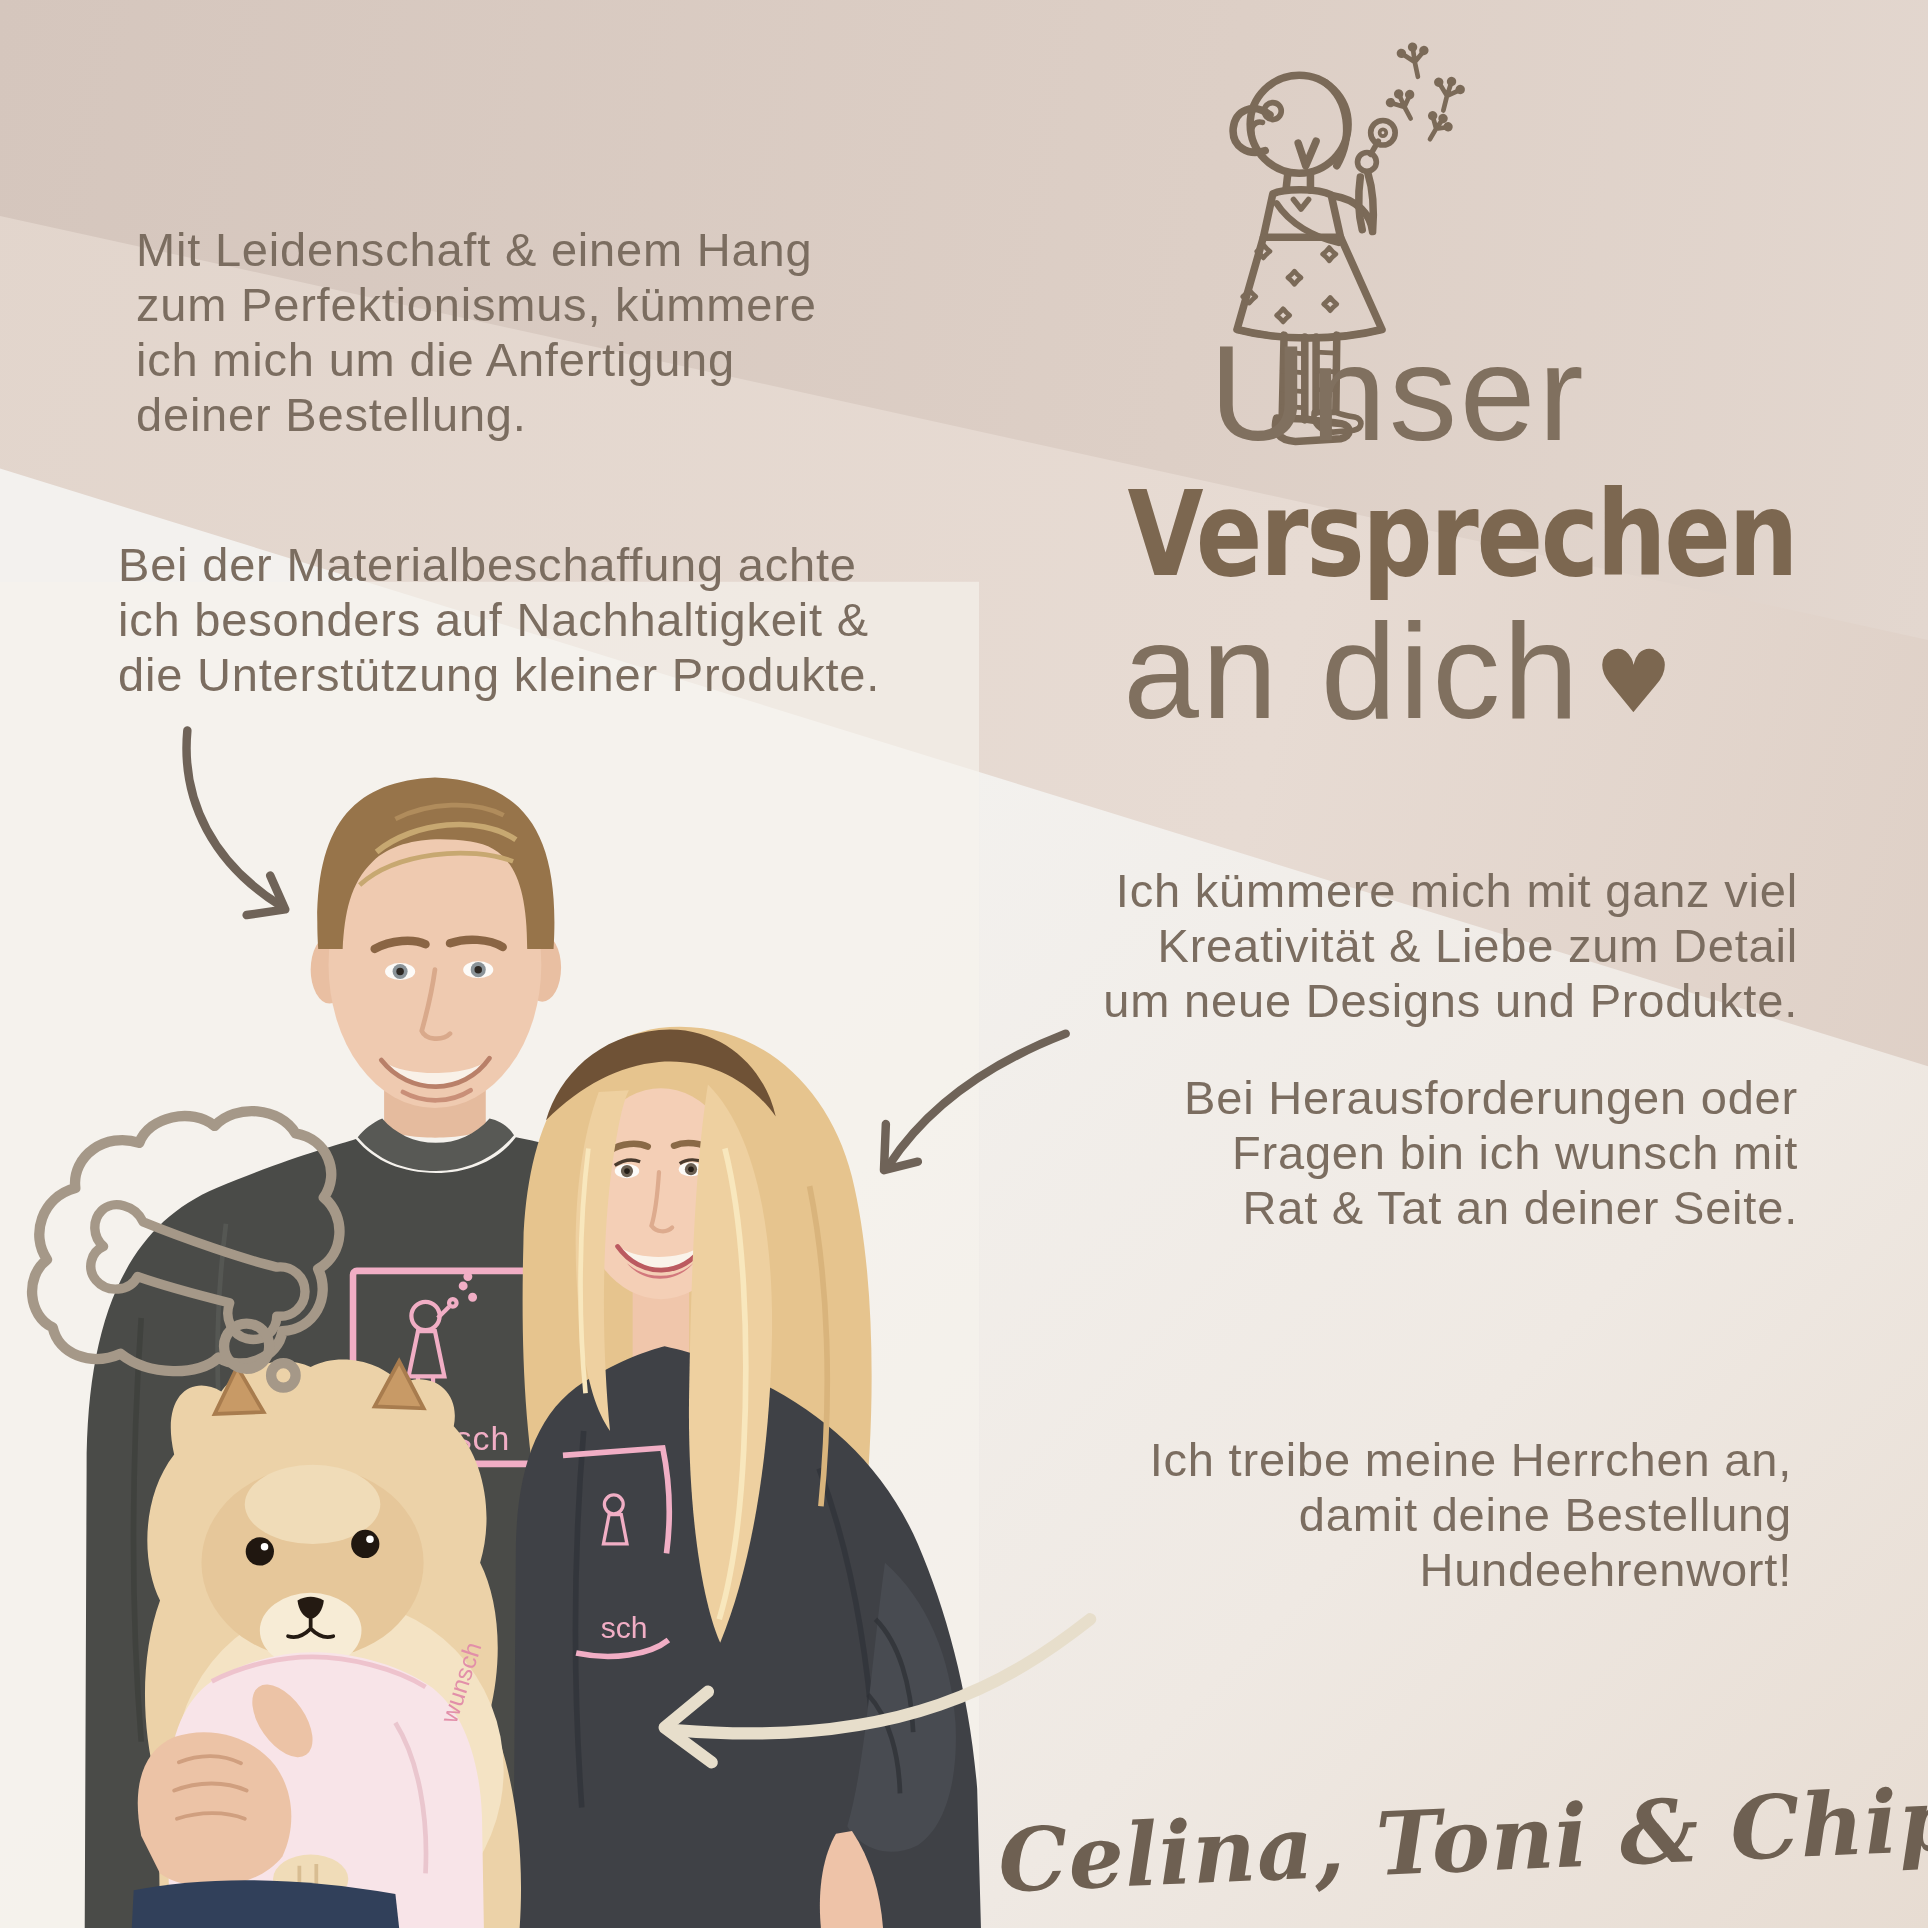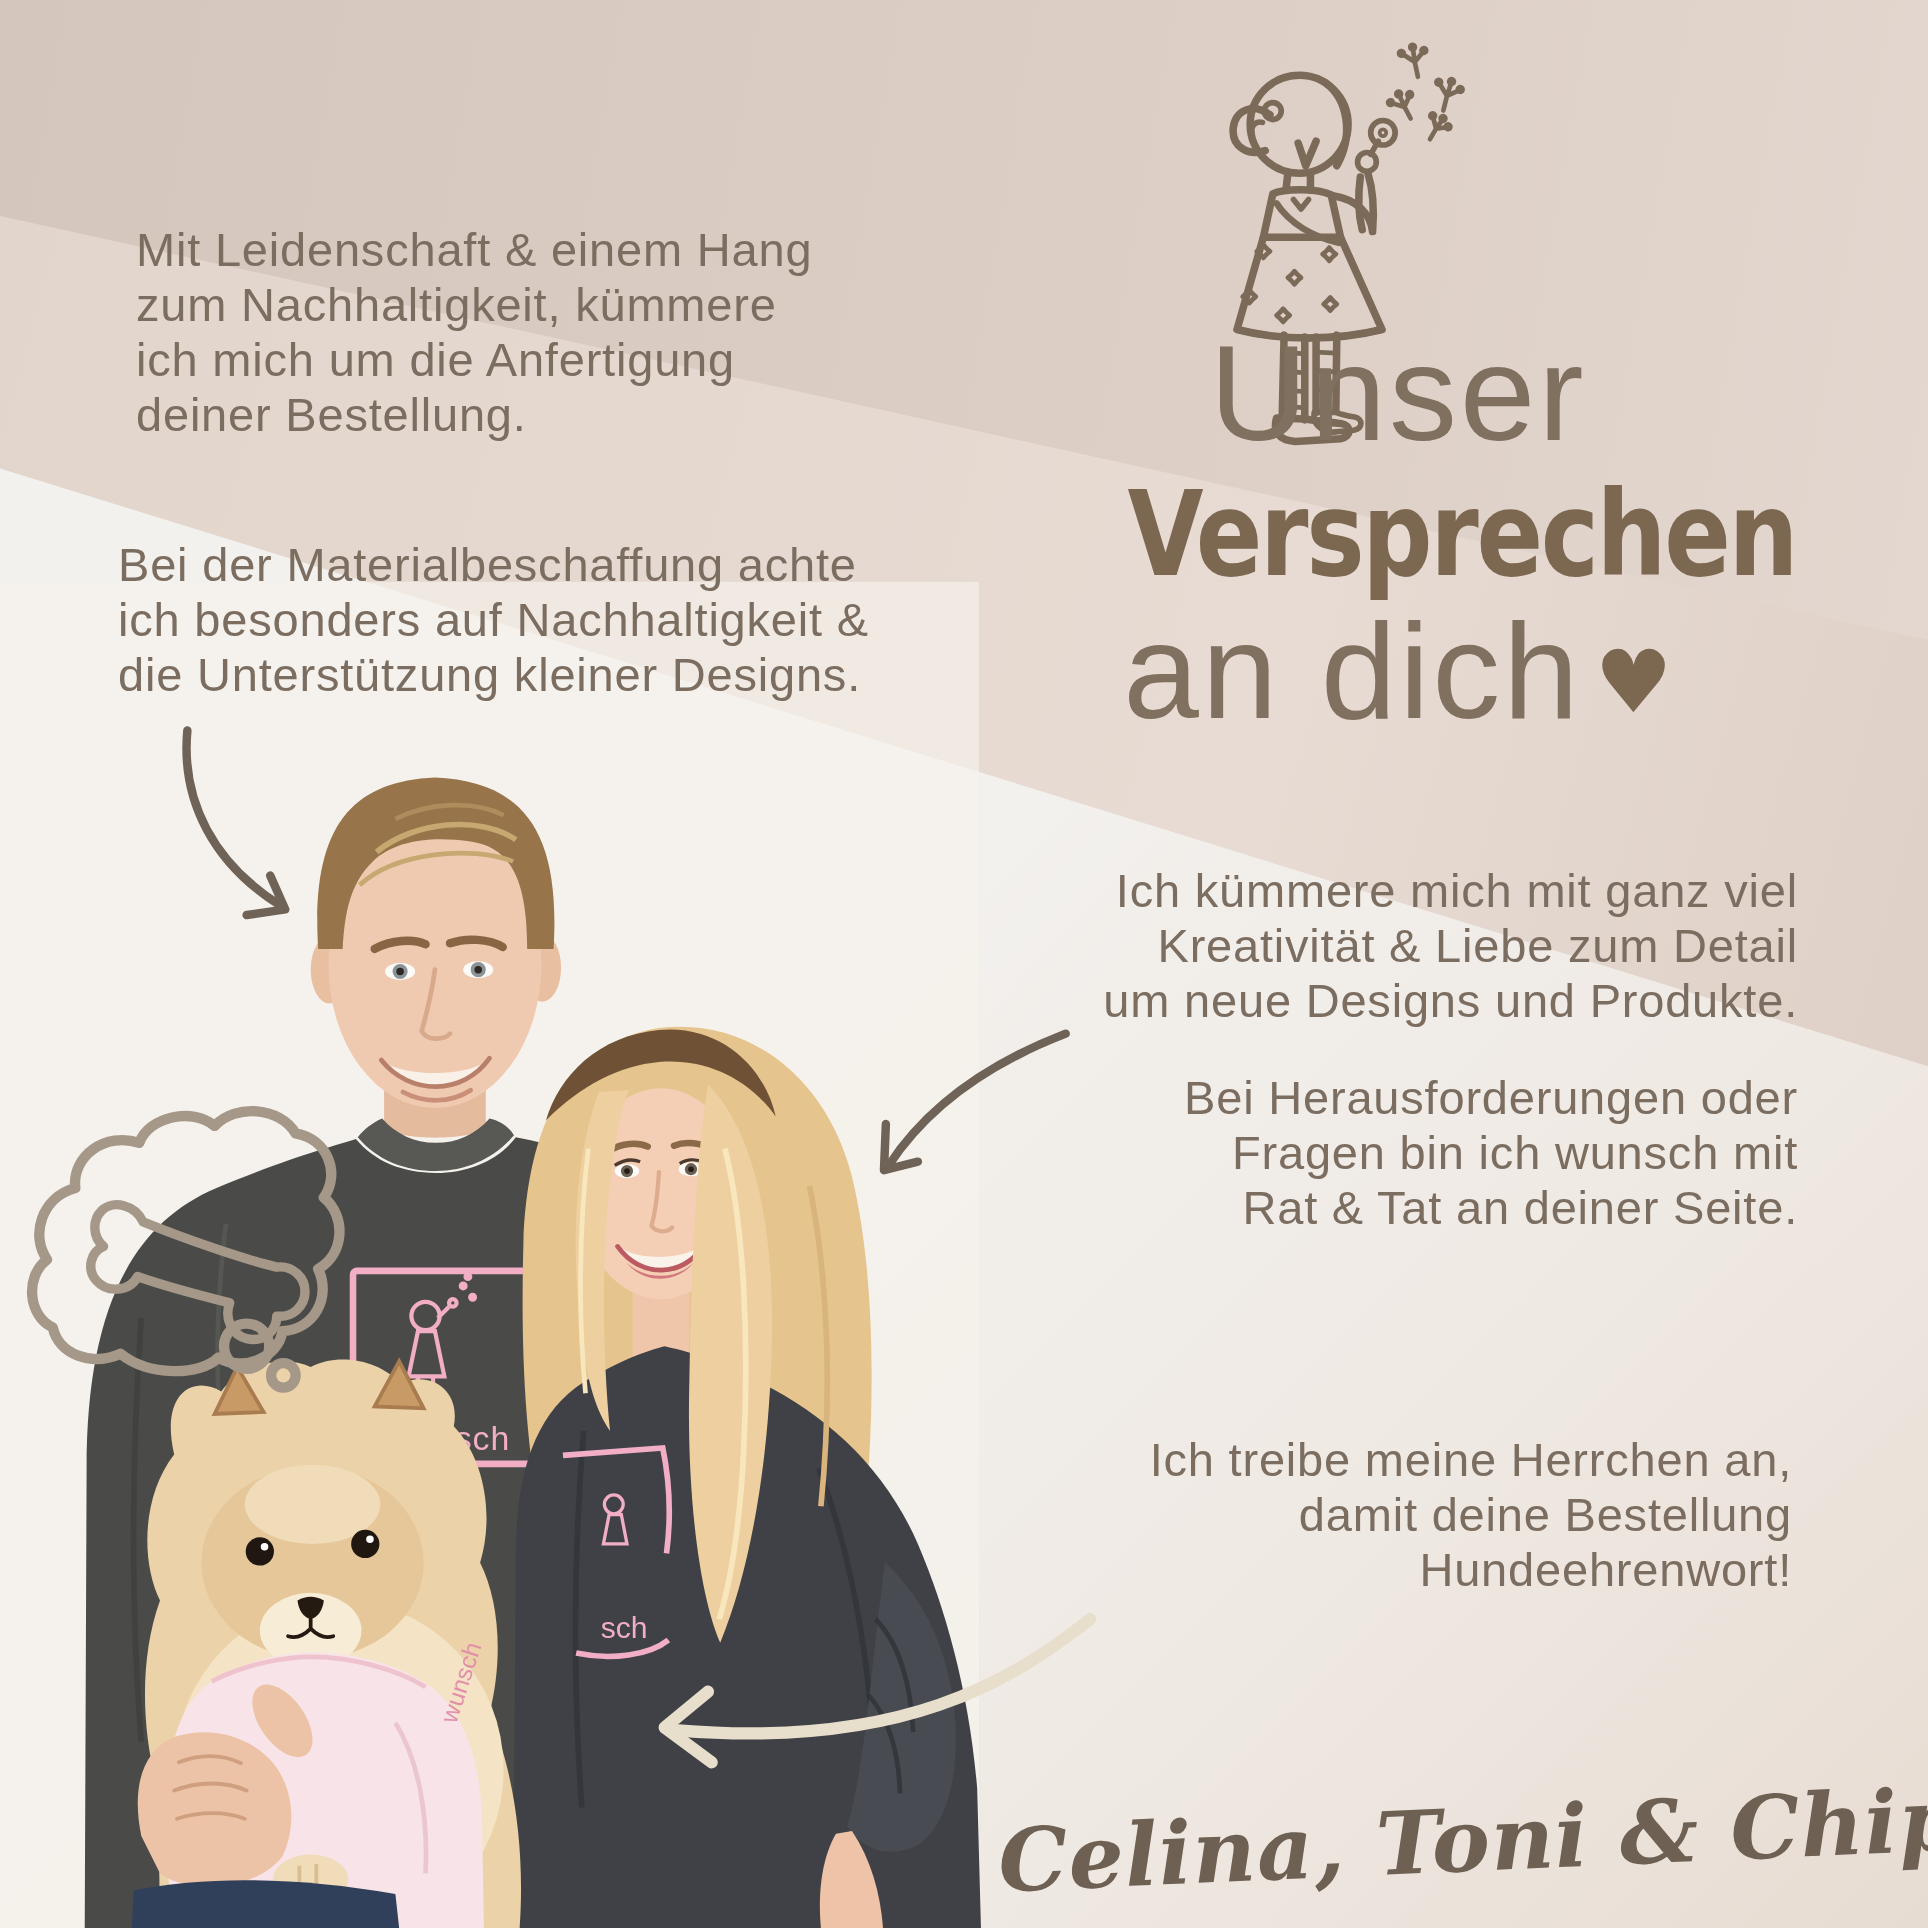--- a/index.html
+++ b/index.html
@@ -290,29 +290,29 @@
           <circle cx="-10" cy="-7" r="2.5"></circle>
             <circle cx="1" cy="-10" r="2.5"></circle>
             <circle cx="10" cy="-5" r="2.5"></circle>
         </g>
       </g>
     </g>
   </svg>
 
   <div class="tb" style="left:136px;top:211px;margin-top:11px;">
     <span>Mit Leidenschaft &amp; einem Hang</span>
-    <span>zum Nachhaltigkeit, kümmere</span>
+    <span>zum Perfektionismus, kümmere</span>
     <span>ich mich um die Anfertigung</span>
     <span>deiner Bestellung.</span>
   </div>
 
   <div class="tb" style="left:118px;top:537px;">
     <span>Bei der Materialbeschaffung achte</span>
     <span>ich besonders auf Nachhaltigkeit &amp;</span>
-    <span>die Unterstützung kleiner Designs.</span>
+    <span>die Unterstützung kleiner Produkte.</span>
   </div>
 
   <div id="title-block">
     <span class="t-thin">Unser</span>
     <span class="t-bold-wrap"><span class="t-bold">Versprechen</span></span>
     <span><span class="t-thin t-thin3">an dich</span><span class="t-heart">♥</span></span>
   </div>
 
   <div class="tb right" style="right:130px;top:855px;">
     <span>Ich kümmere mich mit ganz viel</span>

